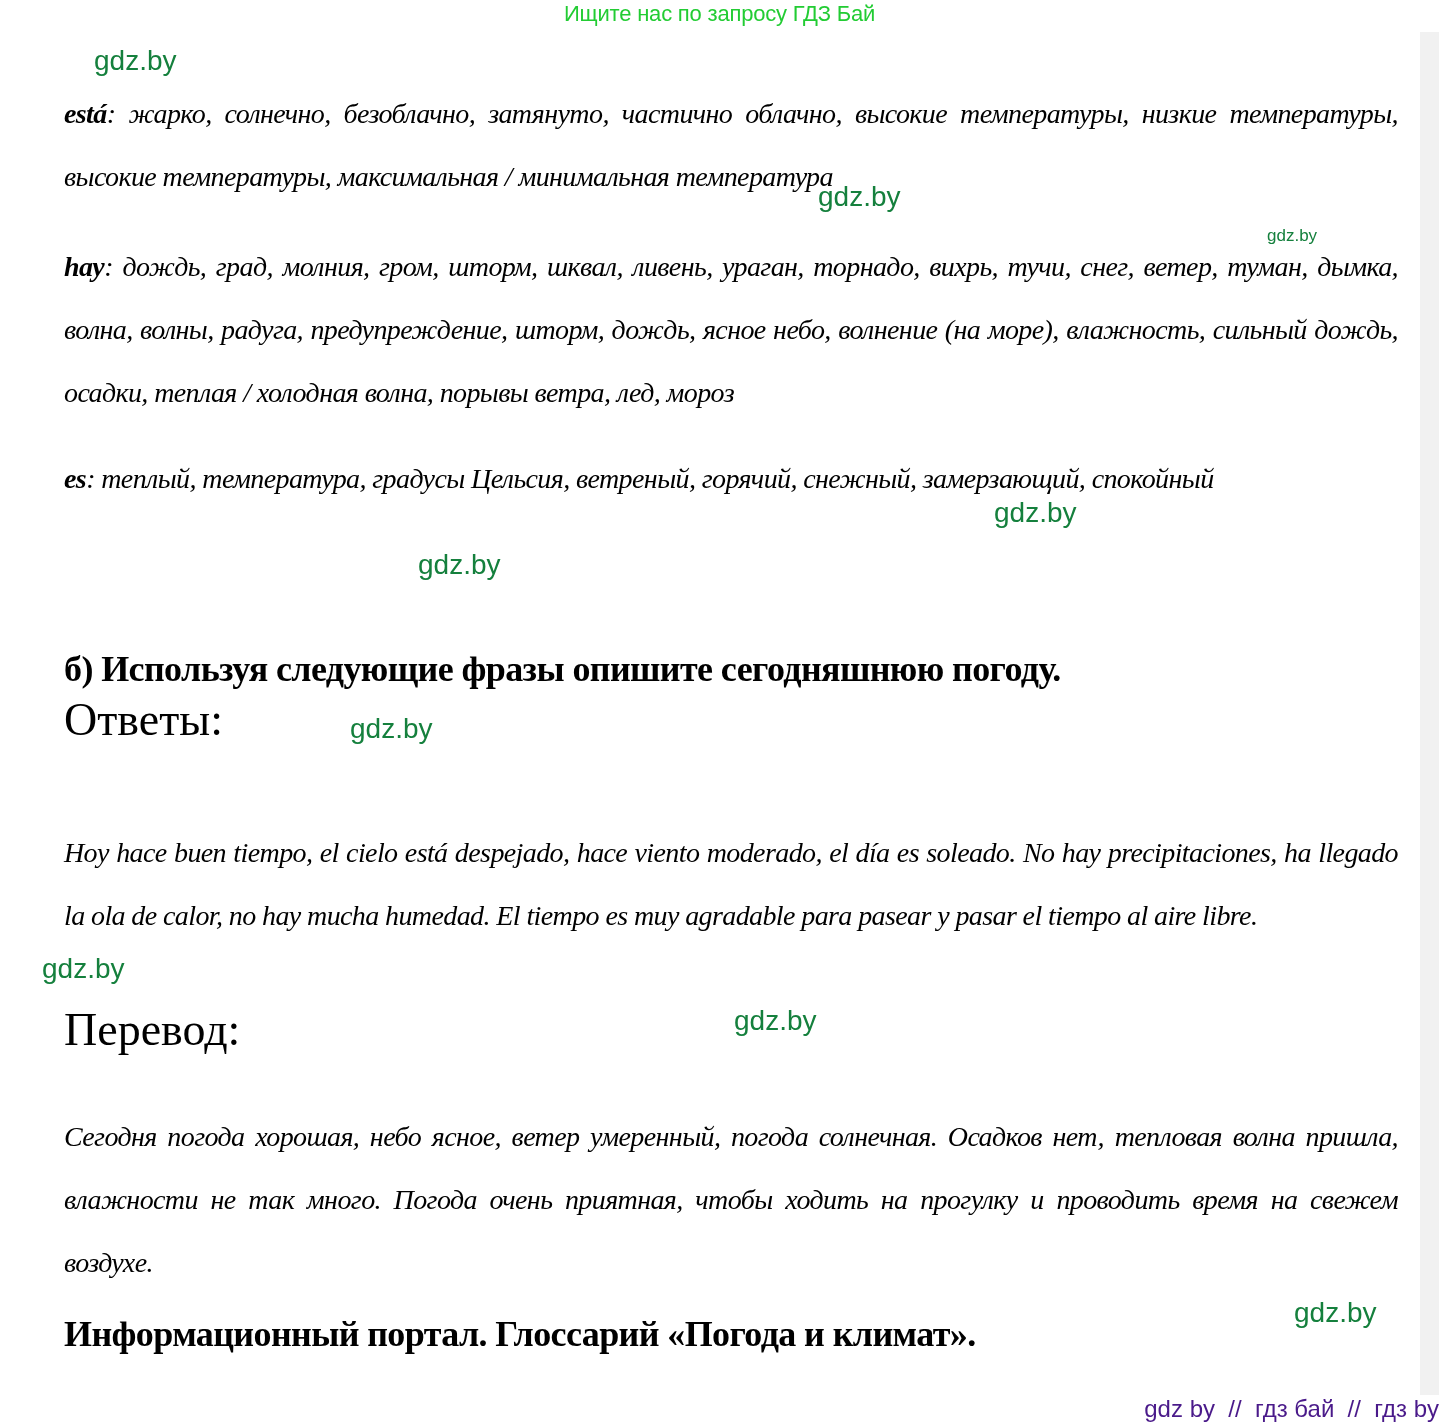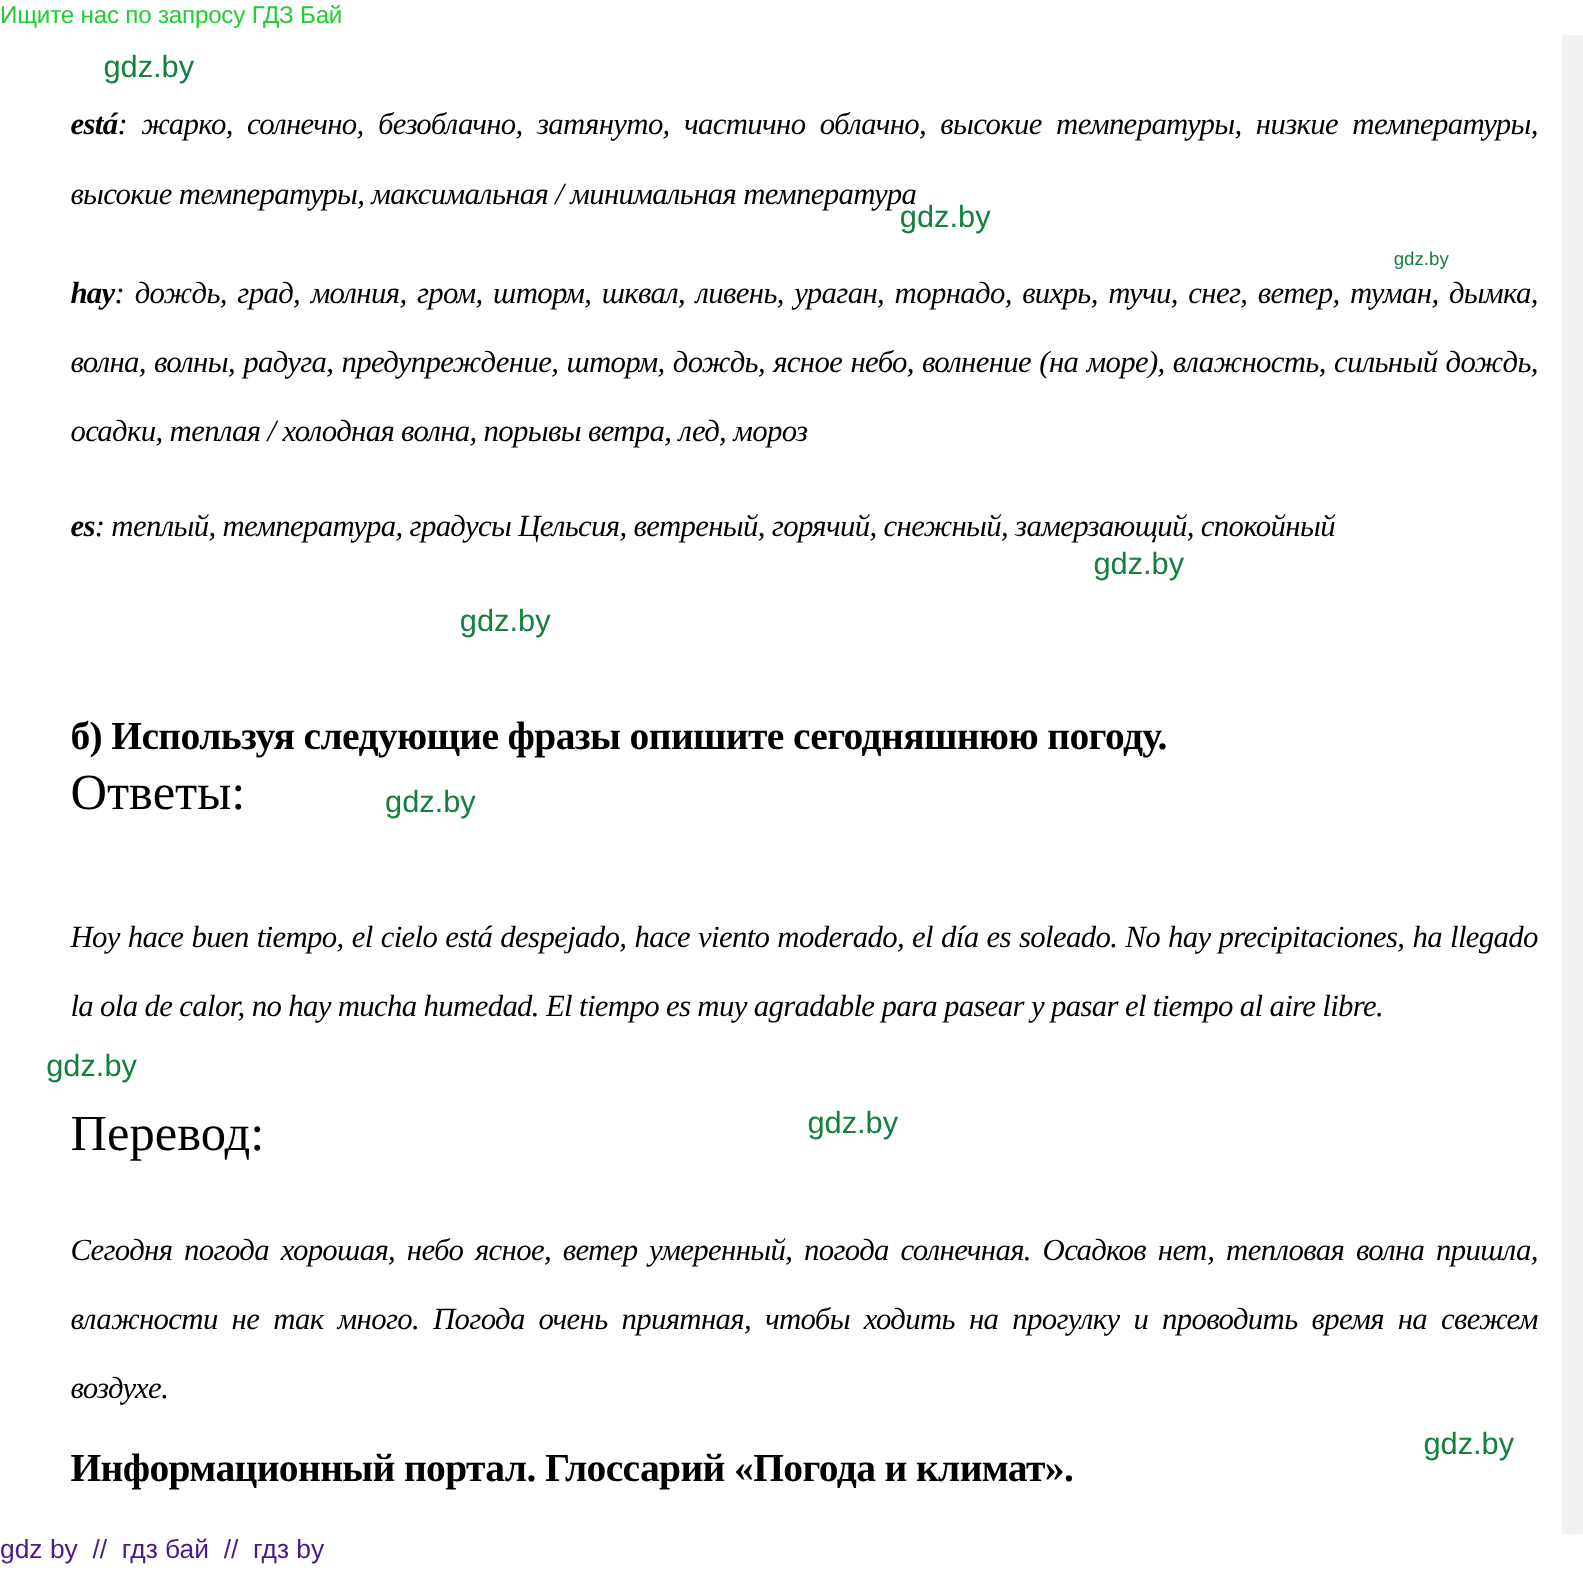--- a/index.html
+++ b/index.html
@@ -6,20 +6,21 @@
     body {
       width: 1439px; height: 1427px;
       background: #ffffff;
       position: relative;
       overflow: hidden;
       font-family: "Liberation Serif", "DejaVu Serif", serif;
       color: #000;
     }
     .top-banner {
       position: absolute; left: 0; top: 0; width: 1439px; height: 30px;
+      text-align: center;
       font-family: "Liberation Sans", "DejaVu Sans", sans-serif;
       font-size: 22px; line-height: 28px;
       color: #22cc33;
       letter-spacing: -0.2px;
     }
     .scrollbar {
       position: absolute; left: 1420px; top: 32px; width: 19px; height: 1363px;
       background: #f1f1f1;
     }
     .watermark {
@@ -47,21 +48,21 @@
       white-space: nowrap;
       letter-spacing: -0.6px;
     }
     .label {
       position: absolute; left: 64px;
       font-size: 46px; line-height: 44px;
       white-space: nowrap;
     }
     .footer {
       position: absolute; left: 0; top: 1393px; width: 1439px;
-      text-align: left;
+      text-align: right;
       font-family: "Liberation Sans", "DejaVu Sans", sans-serif;
       font-size: 24px; line-height: 32px;
       color: #4a1a8a;
       white-space: pre;
     }
   </style>
 </head>
 <body>
 
 <div class="top-banner">Ищите нас по запросу ГДЗ Бай</div>

